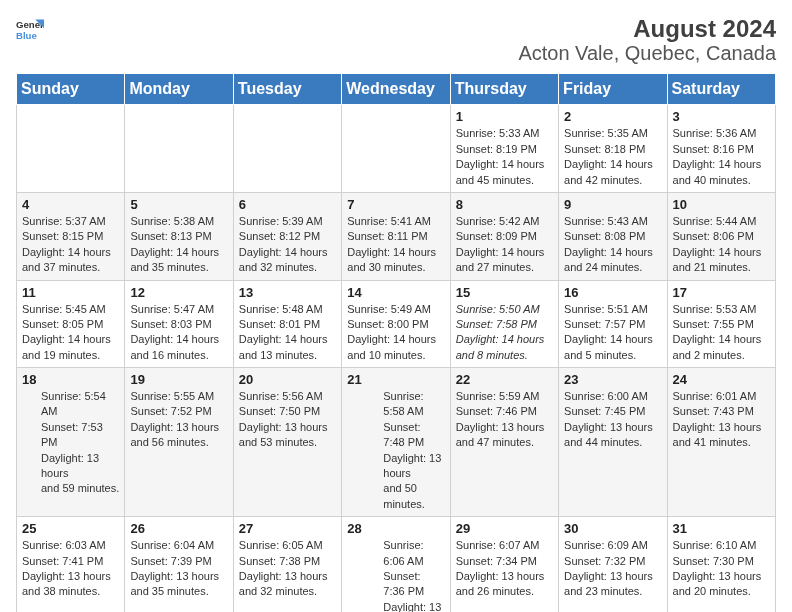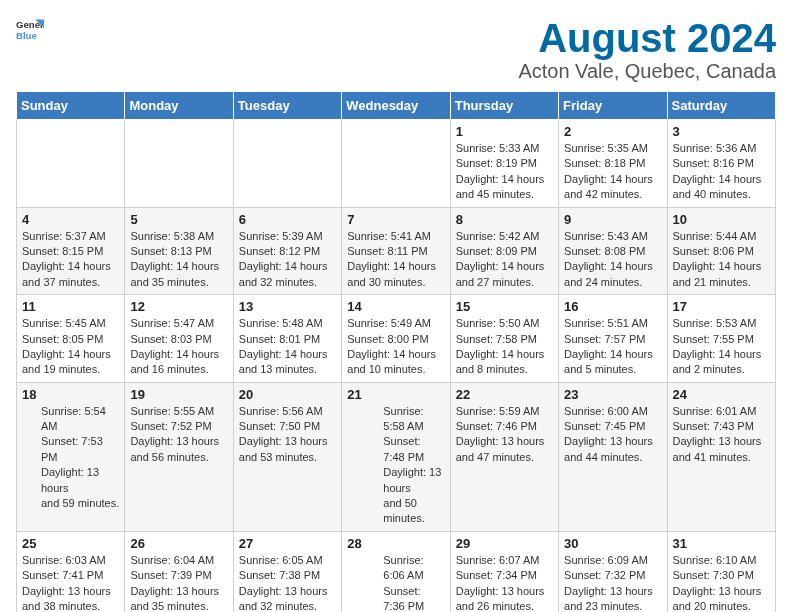--- a/index.html
+++ b/index.html
@@ -22,41 +22,41 @@
       gap: 4px;
     }
     .logo-icon {
       width: 28px;
       height: 28px;
     }
     .title-section {
       text-align: right;
     }
     .main-title {
-      font-size: 40px;
+      font-size: 24px;
       font-weight: bold;
-      color: #0369a1;
+      color: #404040;
       line-height: 1.1;
     }
     .subtitle {
       font-size: 20px;
       color: #555;
       font-weight: normal;
     }
     table {
       width: 100%;
       border-collapse: collapse;
       font-size: 11px;
     }
     thead tr th {
       background-color: #3a7bbf;
       color: #fff;
       padding: 6px 4px;
       text-align: left;
-      font-size: 13px;
+      font-size: 16px;
       font-weight: bold;
       border: 1px solid #fff;
     }
     tbody tr td {
       border: 1px solid #d0d0d0;
       padding: 4px 5px;
       vertical-align: top;
       width: calc(100% / 7);
       min-height: 80px;
       background: #fff;
@@ -211,21 +211,21 @@
         </td>
         <td>
           <div class="day-number">14</div>
           <div class="day-detail" style="white-space: pre-line;">Sunrise: 5:49 AM
 Sunset: 8:00 PM
 Daylight: 14 hours
 and 10 minutes.</div>
         </td>
         <td>
           <div class="day-number">15</div>
-          <div class="day-detail" style="white-space: pre-line;">Sunrise: 5:50 AM
+          <div class="day-detail" style="white-space: pre-line; font-style: italic;">Sunrise: 5:50 AM
 Sunset: 7:58 PM
 Daylight: 14 hours
 and 8 minutes.</div>
         </td>
         <td>
           <div class="day-number">16</div>
           <div class="day-detail" style="white-space: pre-line;">Sunrise: 5:51 AM
 Sunset: 7:57 PM
 Daylight: 14 hours
 and 5 minutes.</div>

